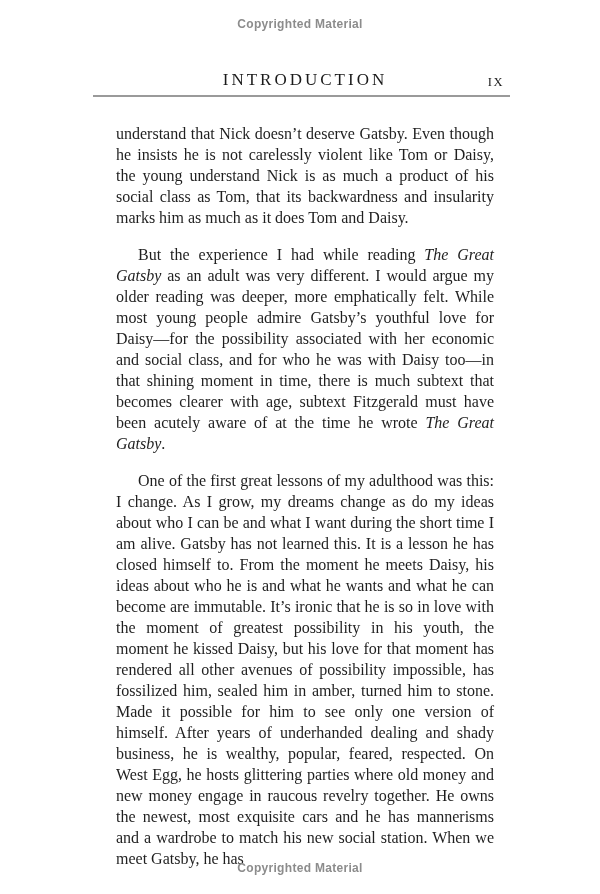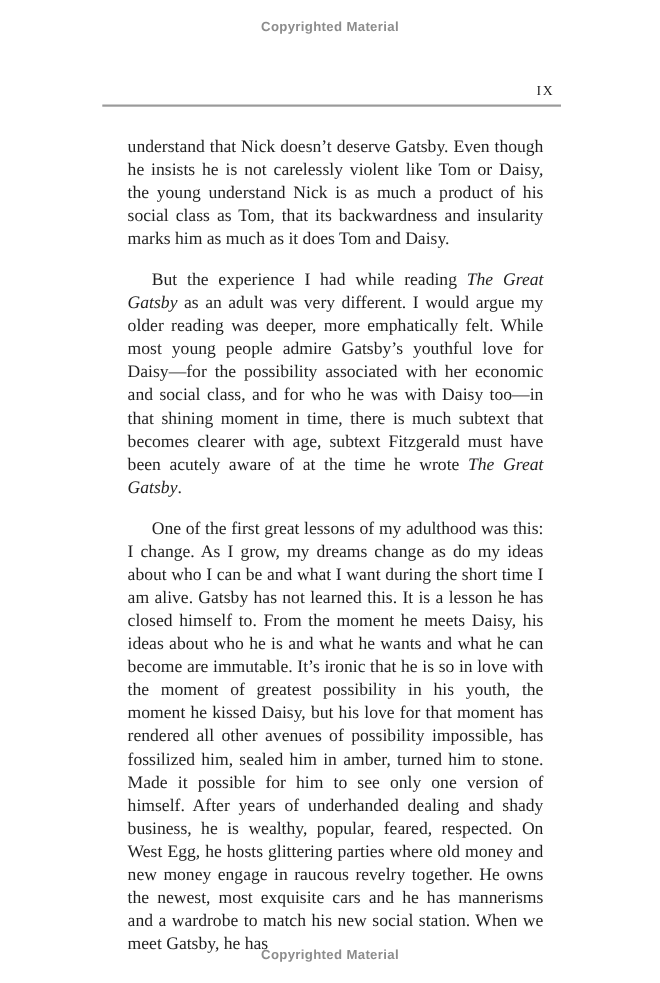--- a/index.html
+++ b/index.html
@@ -72,20 +72,21 @@
   .body-text .italic { font-style: italic; }
 </style>
 </head>
 <body>
 
 <div class="page">
 
   <div class="watermark watermark-top">Copyrighted Material</div>
 
   <div class="running-head">
+    <span class="chapter-title">INTRODUCTION</span>
     <span class="page-number">IX</span>
   </div>
 
   <div class="head-rule"></div>
 
   <div class="body-text">
       <p><span>understand that Nick doesn’t deserve Gatsby. Even though he insists he is not carelessly violent like Tom or Daisy, the young understand Nick is as much a product of his social class as Tom, that its backwardness and insularity marks him as much as it does Tom and Daisy.</span></p>
       <p class="indent"><span>But the experience I had while reading </span><span class="italic">The Great Gatsby</span><span> as an adult was very different. I would argue my older reading was deeper, more emphatically felt. While most young people admire Gatsby’s youthful love for Daisy—for the possibility associated with her economic and social class, and for who he was with Daisy too—in that shining moment in time, there is much subtext that becomes clearer with age, subtext Fitzgerald must have been acutely aware of at the time he wrote </span><span class="italic">The Great Gatsby</span><span>.</span></p>
       <p class="indent"><span>One of the first great lessons of my adulthood was this: I change. As I grow, my dreams change as do my ideas about who I can be and what I want during the short time I am alive. Gatsby has not learned this. It is a lesson he has closed himself to. From the moment he meets Daisy, his ideas about who he is and what he wants and what he can become are immutable. It’s ironic that he is so in love with the moment of greatest possibility in his youth, the moment he kissed Daisy, but his love for that moment has rendered all other avenues of possibility impossible, has fossilized him, sealed him in amber, turned him to stone. Made it possible for him to see only one version of himself. After years of underhanded dealing and shady business, he is wealthy, popular, feared, respected. On West Egg, he hosts glittering parties where old money and new money engage in raucous revelry together. He owns the newest, most exquisite cars and he has mannerisms and a wardrobe to match his new social station. When we meet Gatsby, he has</span></p>
     </div>

